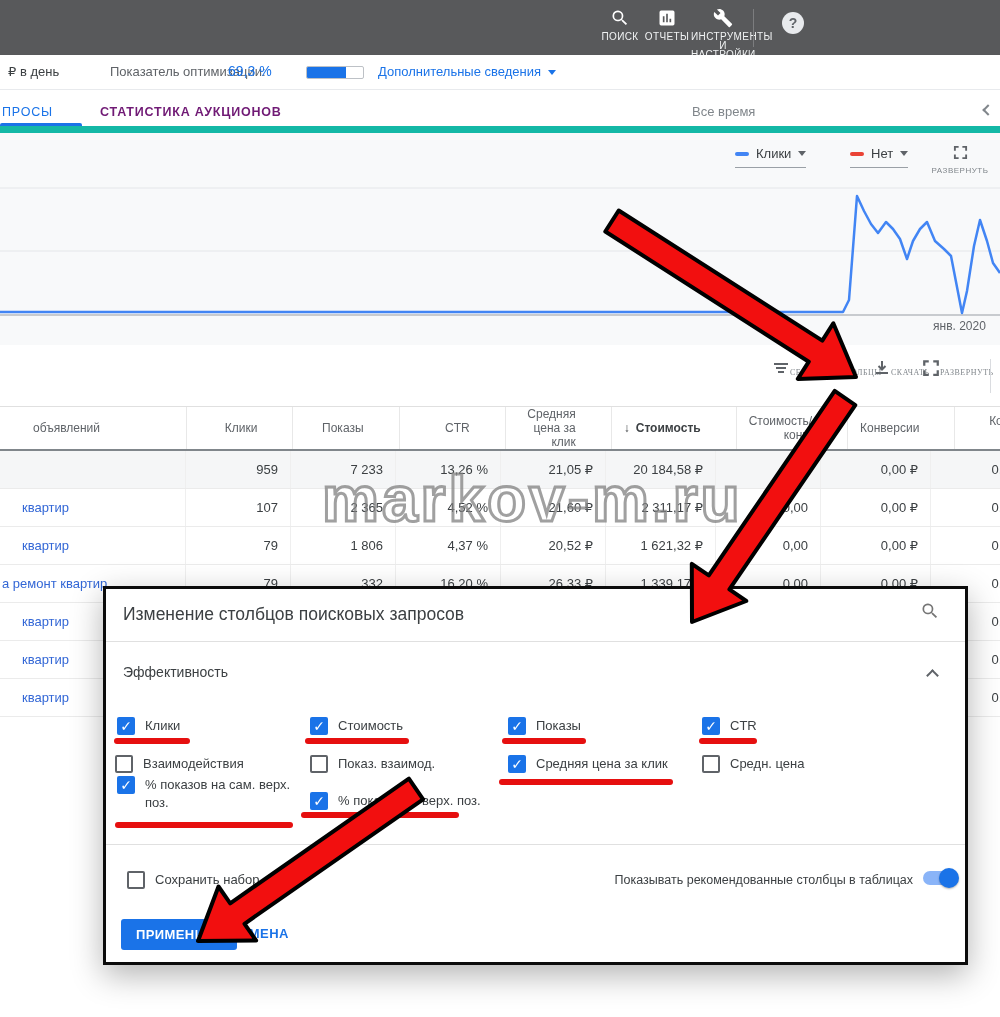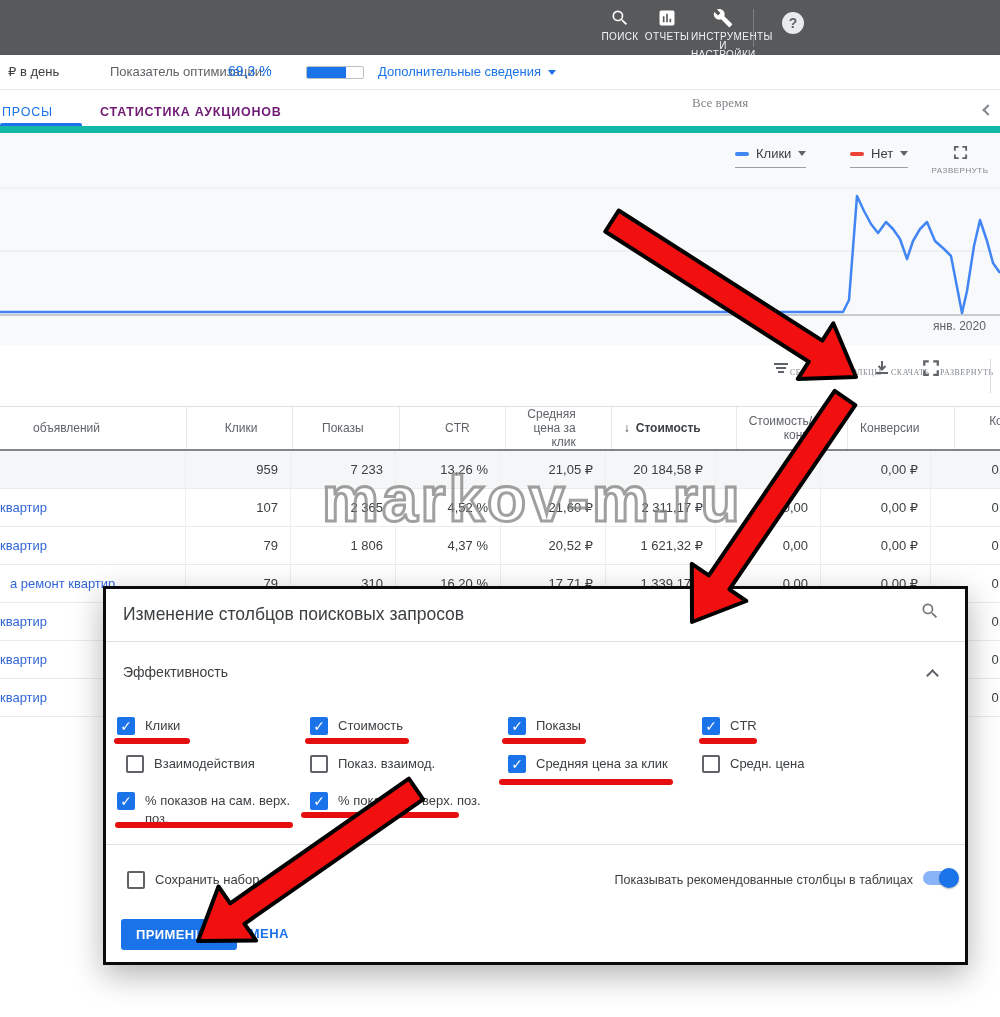--- a/index.html
+++ b/index.html
@@ -22,21 +22,21 @@
   .opt-bar { position:absolute; left:306px; top:11px; width:58px; height:13px; border:1px solid #bdc1c6; border-radius:2px; background:#fff; overflow:hidden; }
   .opt-bar-fill { height:100%; background:#1a73e8; }
   .details-link { position:absolute; left:378px; top:9px; font-size:13px; color:#1a73e8; display:flex; align-items:flex-end; gap:7px; cursor:pointer; }
   .caret-down { width:0; height:0; border:4px solid transparent; border-top:5px solid currentColor; margin-top:4px; }
 
   
   .tabsbar { position:absolute; left:0; top:90px; width:1000px; height:43px; background:#fff; border-bottom:7px solid #14b8a6; }
   .tab-active { position:absolute; left:2px; top:15px; font-size:12.5px; font-weight:500; letter-spacing:.8px; color:#1a73e8; cursor:pointer; }
   .tab-underline { position:absolute; left:0; bottom:0; width:82px; height:3px; background:#1a73e8; border-radius:2px 2px 0 0; }
   .tab-inactive { position:absolute; left:100px; top:15px; font-size:12.5px; font-weight:700; letter-spacing:.8px; color:#701a75; cursor:pointer; }
-  .range-preset { position:absolute; left:692px; top:5px; font-size:13px; color:#80868b;font-family:Liberation Serif, serif; }
+  .range-preset { position:absolute; left:692px; top:14px; font-size:13px; color:#80868b; }
   .range-control { position:absolute; left:760px; top:10px; width:210px; height:26px; border-bottom:1px solid #dadce0; display:flex; align-items:center; cursor:pointer; }
   .range-value { font-size:13.5px; color:#3c4043; }
   .range-caret { width:0; height:0; border:4px solid transparent; border-top:5px solid #5f6368; margin-left:14px; margin-top:4px; }
   .chev-left { position:absolute; left:984px; top:16px; width:8px; height:8px; border-left:2px solid #80868b; border-bottom:2px solid #80868b; transform:rotate(45deg); cursor:pointer; }
 
   
   .chart-section { position:absolute; left:0; top:133px; width:1000px; height:212px; background:#f8f9fa; }
   .legend-item { position:absolute; top:13px; display:flex; align-items:center; gap:7px; cursor:pointer; padding-bottom:6px; border-bottom:1px solid #9aa0a6; }
   .legend-dash { width:14px; height:4px; border-radius:2px; }
   .legend-label { font-size:13px; color:#3c4043; }
@@ -54,21 +54,21 @@
   
   .table { position:absolute; left:0; top:406px; width:1060px; }
   .thead { display:flex; height:45px; border-top:1px solid #e0e0e0; border-bottom:2px solid #80868b; background:#fff; }
   .th { font-size:12px; color:#5f6368; display:flex; align-items:center; justify-content:flex-end; text-align:right; padding:4px 12px; border-left:1px solid #e8e8e8; line-height:14px;margin-left:23px; }
   .th:first-child { justify-content:flex-start; text-align:left; border-left:none; padding-left:10px; }
   .th-sorted { color:#3c4043; font-weight:bold; }
   .sort-arrow { margin-right:6px; font-weight:normal; color:#3c4043; }
   .tr { display:flex; height:38px; background:#fff; border-bottom:1px solid #ebebeb; }
   .tr-total { background:#f5f6f7; }
   .td { font-size:13px; color:#3c4043; display:flex; align-items:center; justify-content:flex-end; padding:0 12px; border-left:1px solid #efefef; white-space:nowrap; }
-  .td:first-child { justify-content:flex-start; border-left:none; padding-left:0; }
+  .td:first-child { justify-content:flex-start; border-left:none; padding-left:22px; }
   .td-link { color:#3367d6; cursor:pointer; }
   .c0{width:185px;} .c1{width:105px;} .c2{width:105px;} .c3{width:105px;} .c4{width:105px;}
   .c5{width:110px;} .c6{width:105px;} .c7{width:110px;} .c8{width:130px; padding-right:28px;}
 
   .watermark { position:absolute; left:322px; top:462px; font-size:64px; font-weight:bold; letter-spacing:3px; color:transparent; -webkit-text-stroke:3px rgba(128,128,128,.75); z-index:5; pointer-events:none; }
 
   
   .modal { position:absolute; left:103px; top:586px; width:865px; height:379px; background:#fff; border:3px solid #0b0b0b; box-shadow:0 10px 30px rgba(0,0,0,.3); z-index:10; }
   .modal-title { position:absolute; left:17px; top:15px; font-size:17.5px; color:#3c4043; }
   .modal-search { position:absolute; right:25px; top:12px; width:20px; height:20px; fill:#757575; cursor:pointer; }
@@ -240,25 +240,25 @@
         <div class="td c1">79</div>
         <div class="td c2">1 806</div>
         <div class="td c3">4,37 %</div>
         <div class="td c4">20,52 ₽</div>
         <div class="td c5">1 621,32 ₽</div>
         <div class="td c6">0,00</div>
         <div class="td c7">0,00 ₽</div>
         <div class="td c8">0,00 %</div>
     </div>
     <div class="tr">
-      <div class="td c0 td-link" style="padding-left:10px">а ремонт квартир</div>
+      <div class="td c0 td-link" style="padding-left:2px">а ремонт квартир</div>
         <div class="td c1">79</div>
-        <div class="td c2">310</div>
+        <div class="td c2">332</div>
         <div class="td c3">16,20 %</div>
-        <div class="td c4">17,71 ₽</div>
+        <div class="td c4">26,33 ₽</div>
         <div class="td c5">1 339,17 ₽</div>
         <div class="td c6">0,00</div>
         <div class="td c7">0,00 ₽</div>
         <div class="td c8">0,00 %</div>
     </div>
     <div class="tr">
       <div class="td c0 td-link">квартир</div>
         <div class="td c1"></div>
         <div class="td c2"></div>
         <div class="td c3"></div>
@@ -312,37 +312,37 @@
       <span class="cb-label">Стоимость</span>
     </div>
     <div class="cb-item" style="left:402px; top:128px">
       <span class="cb cb-on"></span>
       <span class="cb-label">Показы</span>
     </div>
     <div class="cb-item" style="left:596px; top:128px">
       <span class="cb cb-on"></span>
       <span class="cb-label">CTR</span>
     </div>
-    <div class="cb-item" style="left:20px; top:166px">
+    <div class="cb-item" style="left:9px; top:166px">
       <span class="cb cb-off"></span>
       <span class="cb-label">Взаимодействия</span>
     </div>
     <div class="cb-item" style="left:204px; top:166px">
       <span class="cb cb-off"></span>
       <span class="cb-label">Показ. взаимод.</span>
     </div>
     <div class="cb-item" style="left:402px; top:166px">
       <span class="cb cb-on"></span>
       <span class="cb-label">Средняя цена за клик</span>
     </div>
     <div class="cb-item" style="left:596px; top:166px">
       <span class="cb cb-off"></span>
       <span class="cb-label">Средн. цена</span>
     </div>
-    <div class="cb-item" style="left:11px; top:203px">
+    <div class="cb-item" style="left:11px; top:187px">
       <span class="cb cb-on"></span>
       <span class="cb-label" style="max-width:168px">% показов на сам. верх. поз.</span>
     </div>
     <div class="cb-item" style="left:204px; top:203px">
       <span class="cb cb-on"></span>
       <span class="cb-label">% показов на верх. поз.</span>
     </div>
 
     <div class="modal-divider" style="top:255px"></div>
 

